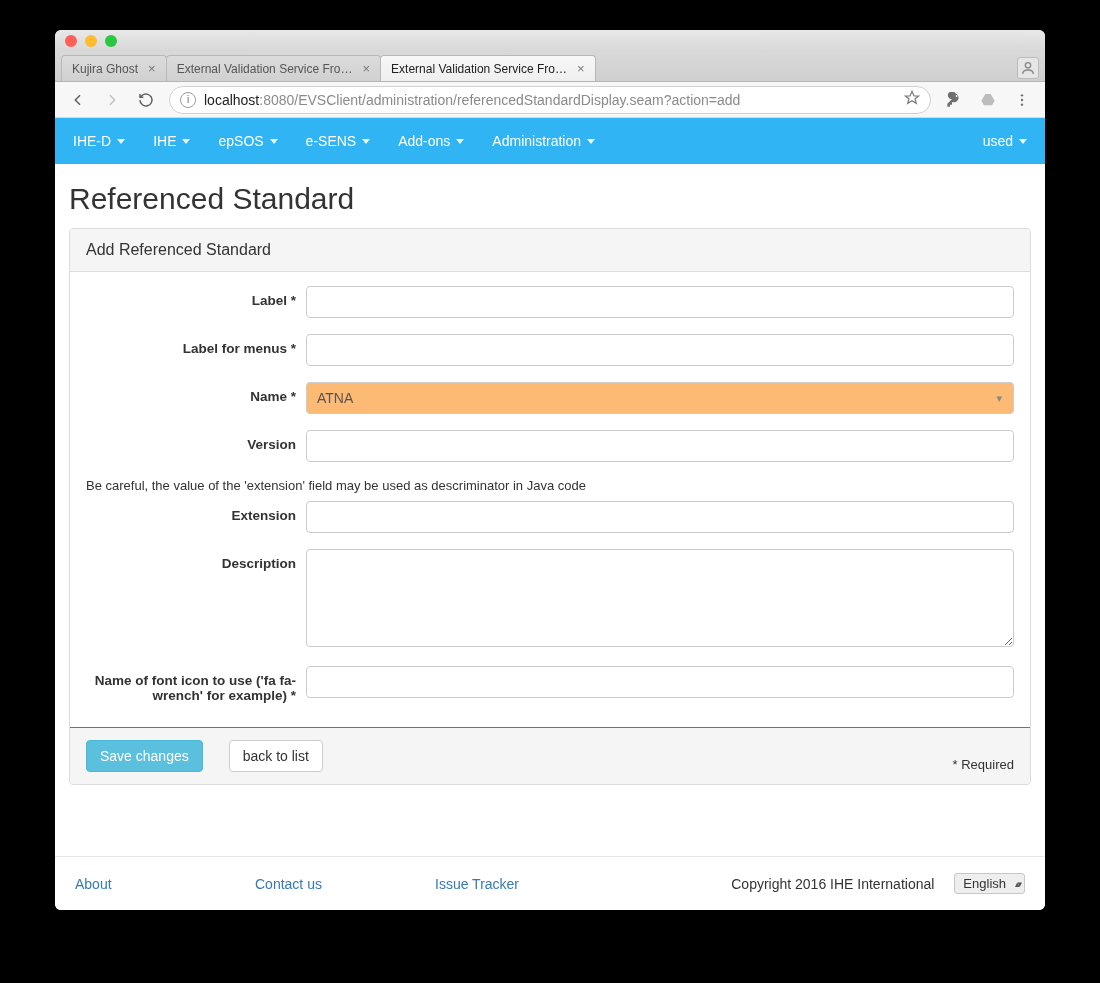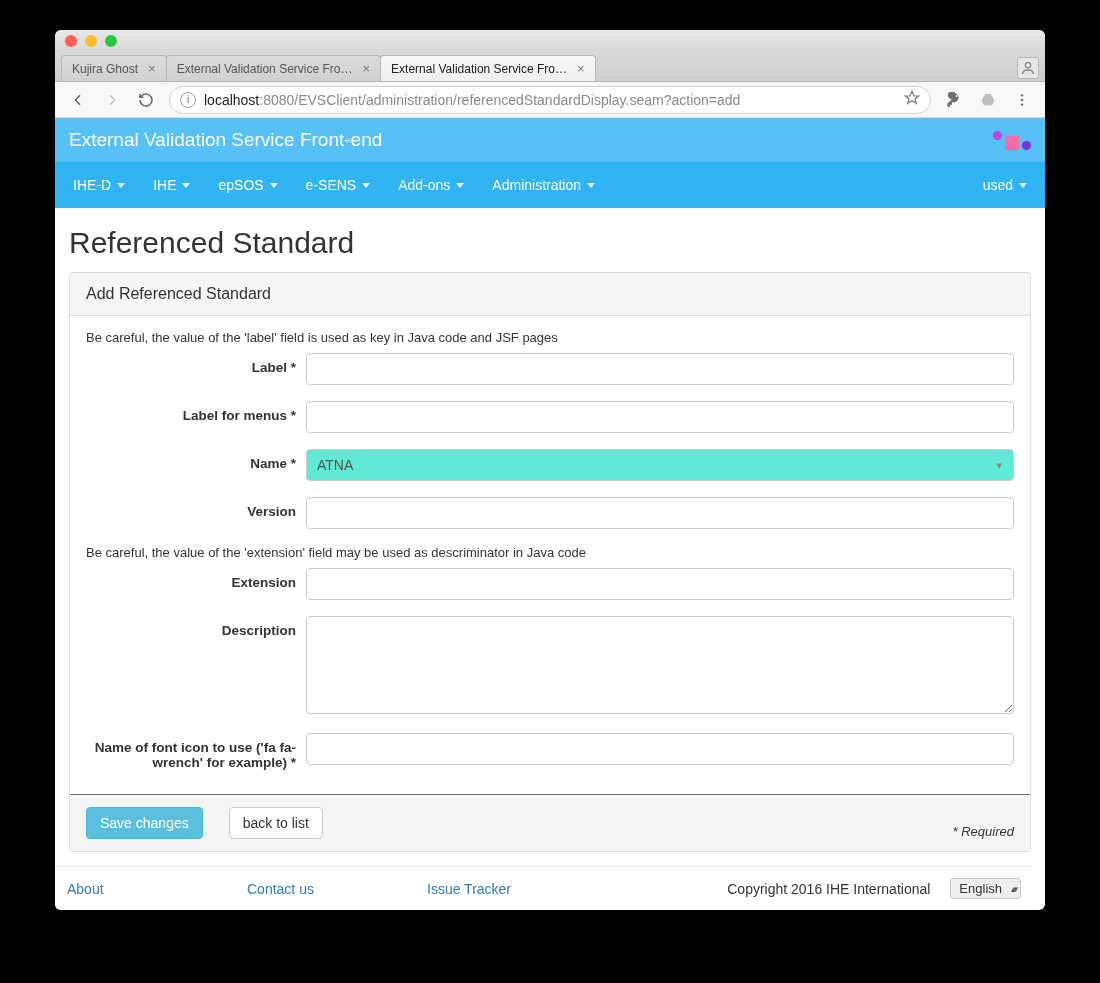--- a/index.html
+++ b/index.html
@@ -35,31 +35,31 @@
   .content { padding:18px 14px 0 14px; }
   h1 { font-size:30px; font-weight:500; color:#333; margin-bottom:12px; }
   .panel { border:1px solid #ddd; border-radius:4px; background:#fff; }
   .panel-hd { background:#f5f5f5; border-bottom:1px solid #ddd; border-top-left-radius:4px; border-top-right-radius:4px; padding:12px 16px; font-size:16px; color:#333; }
   .panel-body { padding:14px 16px 8px 16px; }
   .hint { font-size:13px; color:#333; margin:0 0 8px 0;}
   .row { display:flex; align-items:flex-start; margin-bottom:16px; }
   .row .lbl { flex:0 0 220px; text-align:right; padding-right:10px; padding-top:7px; font-weight:700; font-size:13.5px; color:#333;}
   .row .ctl { flex:1; }
   input.text, select.sel, textarea.ta { width:100%; border:1px solid #ccc; border-radius:4px; padding:7px 10px; font-size:14px; color:#555; background:#fff; font-family:inherit;}
-  select.sel { appearance:none; background:#5eead4; }
+  select.sel { appearance:none; background:#fdba74; }
   .sel-wrap { position:relative; }
   .sel-wrap::after { content:"▾"; position:absolute; right:12px; top:50%; transform:translateY(-50%); color:#888; font-size:11px; pointer-events:none;}
   textarea.ta { height:98px; resize:both; }
   .icon-input { width:78%; }
   .panel-ft { border-top:1px solid #737373; background:#f5f5f5; padding:12px 16px; display:flex; align-items:flex-end; gap:26px; border-bottom-left-radius:4px; border-bottom-right-radius:4px;}
   .btn { border-radius:4px; padding:7px 13px; font-size:14px; cursor:default; }
   .btn-primary { background:#5bc0de; color:#fff; border:1px solid #46b8da; }
   .btn-default { background:#fff; color:#333; border:1px solid #ccc; }
-  .req { margin-left:auto; font-style:italic; color:#333; font-size:13px;}
-  .footer { position:absolute; left:0; right:12px; bottom:0; height:44px; border-top:1px solid #e6e6e6; display:flex; align-items:center; padding:0 12px; font-size:14px; background:#fff;}
+  .req { margin-left:auto; color:#333; font-size:13px;}
+  .footer { position:absolute; left:0; right:0; bottom:0; height:54px; border-top:1px solid #e6e6e6; display:flex; align-items:center; padding:0 20px; font-size:14px; background:#fff;}
   .footer a { color:#337ab7; text-decoration:none; }
   .footer .seg { width:180px; }
   .footer .copy { margin-left:auto; margin-right:20px; color:#333;}
   .footer .lang { border:1px solid #c7c7c7; border-radius:3px; background:#eee; padding:2px 18px 2px 8px; font-size:13px; position:relative;}
   .footer .lang::after { content:"▴▾"; font-size:9px; letter-spacing:-2px; position:absolute; right:4px; top:50%; transform:translateY(-50%); color:#555; display:flex; flex-direction:column; line-height:5px;}
 </style>
 </head>
 <body>
 
 <div class="window">
@@ -133,28 +133,20 @@
     <div class="tb-btn">
         <svg class="ic" viewBox="0 0 24 24" fill="#6f6f6f">
           <circle cx="12" cy="5" r="1.8"></circle>
           <circle cx="12" cy="12" r="1.8"></circle>
           <circle cx="12" cy="19" r="1.8"></circle>
         </svg>
       </div>
   </div>
 
   <div class="page">
-    <div class="banner">
-      <span>External Validation Service Front-end</span>
-      <span class="logo">
-        <span class="c" style="background:#b84adf;margin-bottom:10px"></span>
-        <span class="sq"></span>
-        <span class="c" style="background:#7634d8"></span>
-      </span>
-    </div>
     <div class="menubar">
       <div class="m">
           <span>IHE-D</span>
           <span class="caret"></span>
         </div>
       <div class="m">
           <span>IHE</span>
           <span class="caret"></span>
         </div>
       <div class="m">
@@ -177,21 +169,20 @@
           <span>used</span>
           <span class="caret"></span>
         </div>
     </div>
 
     <div class="content">
       <h1>Referenced Standard</h1>
       <div class="panel">
         <div class="panel-hd">Add Referenced Standard</div>
         <div class="panel-body">
-          <p class="hint">Be careful, the value of the 'label' field is used as key in Java code and JSF pages</p>
           <div class="row">
             <div class="lbl">Label *</div>
             <div class="ctl"><input class="text" value="" style=""></div>
           </div>
           <div class="row">
             <div class="lbl">Label for menus *</div>
             <div class="ctl"><input class="text" value="" style=""></div>
           </div>
           <div class="row">
             <div class="lbl">Name *</div>

